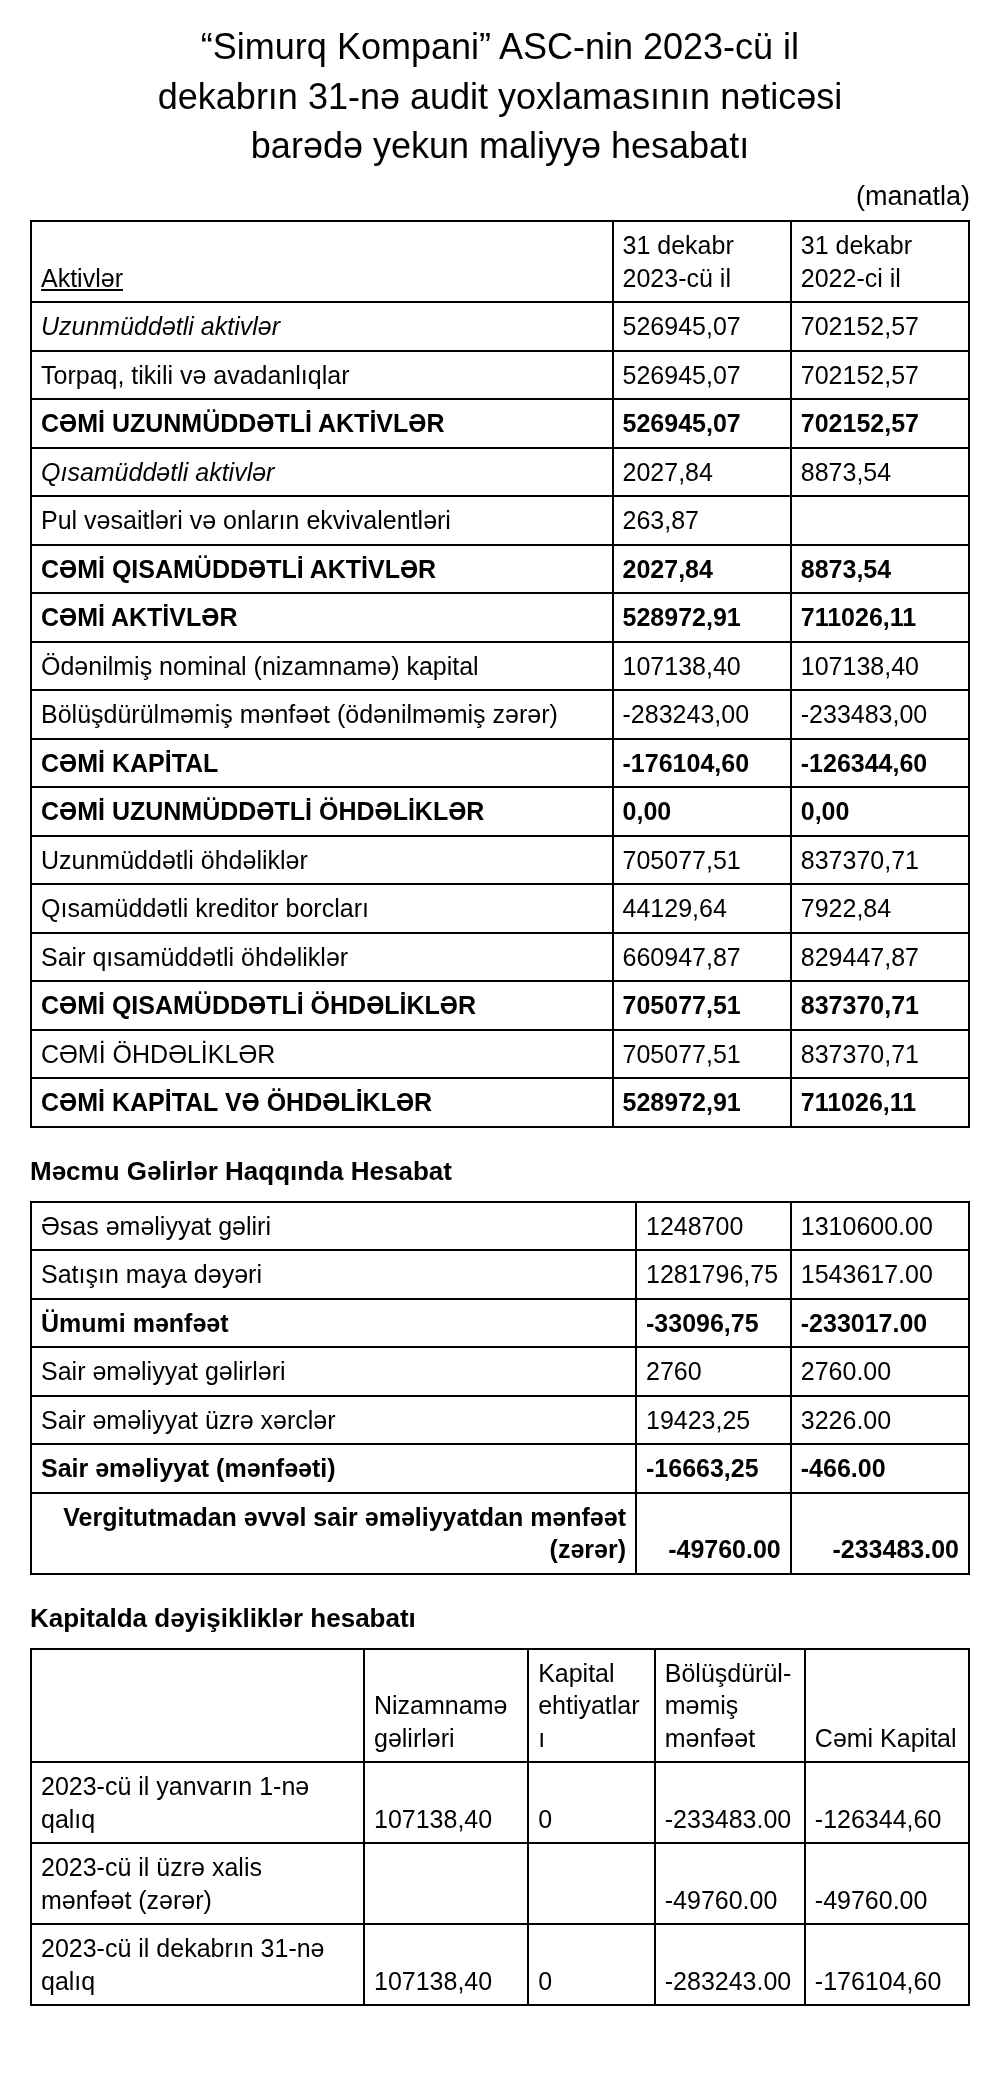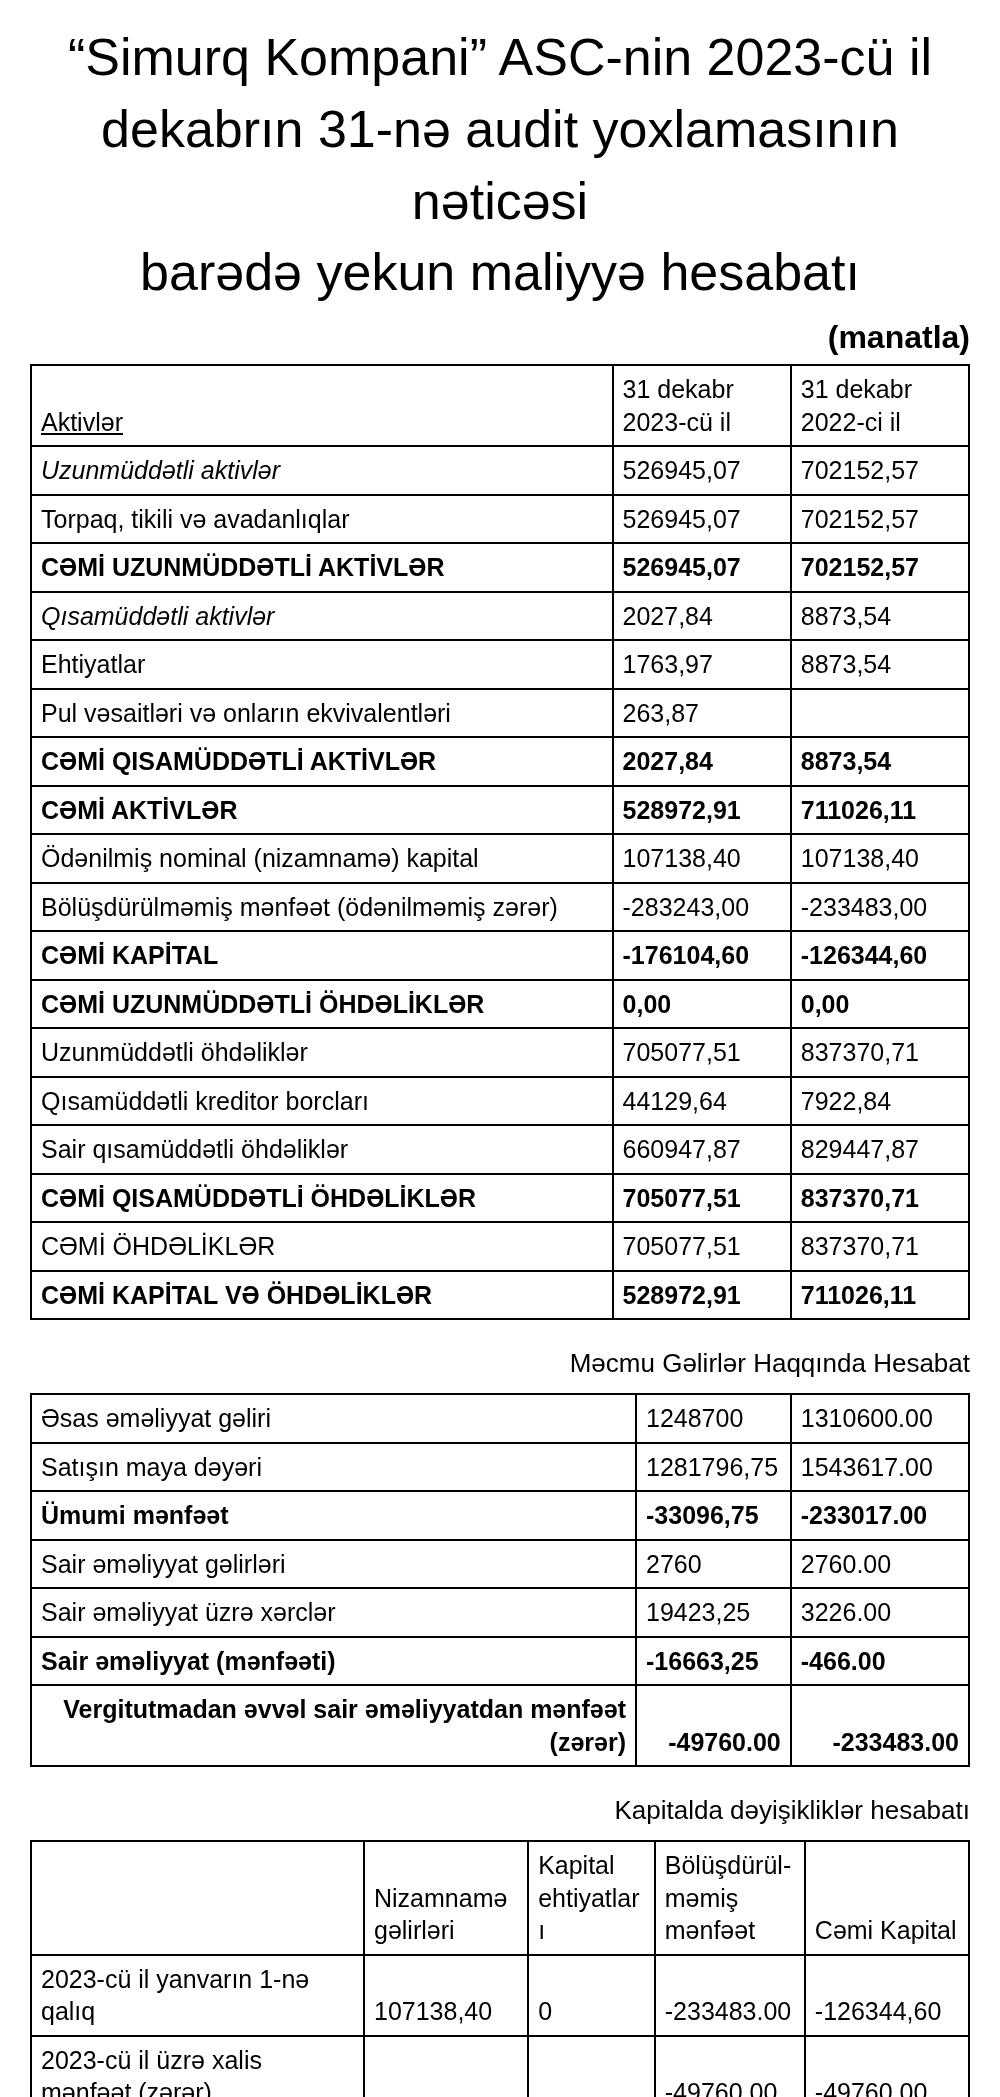--- a/index.html
+++ b/index.html
@@ -6,33 +6,32 @@
   html, body { margin: 0; padding: 0; background: #ffffff; }
   body {
     width: 1000px;
     min-height: 2097px;
     font-family: "Liberation Sans", sans-serif;
     color: #000000;
   }
   .page { padding: 14px 30px 30px 30px; }
 
   .title {
-    font-size: 52px;
+    font-size: 36px;
     font-weight: 400;
     text-align: center;
     line-height: 1.38;
     margin: 8px 0 10px 0;
   }
   .tline { display: block; }
 
   .manatla {
     text-align: right;
-    font-size: 32px;
+    font-size: 27px;
     margin: 0 0 8px 0;
-    font-weight: bold;
   }
 
   table.tbl {
     width: 100%;
     border-collapse: collapse;
     table-layout: fixed;
   }
   .tbl td {
     border: 2px solid #000000;
     padding: 7px 9px;
@@ -45,22 +44,22 @@
 
   .balance thead td { vertical-align: top; }
   .balance thead td.hdr-label { vertical-align: bottom; text-decoration: underline; }
 
   tr.bold td, tr.bold-tall td { font-weight: bold; }
   tr.italic td:first-child { font-style: italic; }
   tr.bold-tall td { vertical-align: bottom; text-align: right; }
 
   .section-title {
     font-size: 26px;
-    font-weight: normal;
-    text-align: right;
+    font-weight: bold;
+    text-align: left;
     margin: 28px 0 14px 0;
   }
 
   .equity td { vertical-align: bottom; }
 </style>
 </head>
 <body>
 
 <div class="page">
 
@@ -100,25 +99,20 @@
           <td>CƏMİ UZUNMÜDDƏTLİ AKTİVLƏR</td>
           <td>526945,07</td>
           <td>702152,57</td>
         </tr>
         <tr class="italic">
           <td>Qısamüddətli aktivlər</td>
           <td>2027,84</td>
           <td>8873,54</td>
         </tr>
         <tr>
-          <td>Ehtiyatlar</td>
-          <td>1763,97</td>
-          <td>8873,54</td>
-        </tr>
-        <tr>
           <td>Pul vəsaitləri və onların ekvivalentləri</td>
           <td>263,87</td>
           <td></td>
         </tr>
         <tr class="bold">
           <td>CƏMİ QISAMÜDDƏTLİ AKTİVLƏR</td>
           <td>2027,84</td>
           <td>8873,54</td>
         </tr>
         <tr class="bold">

